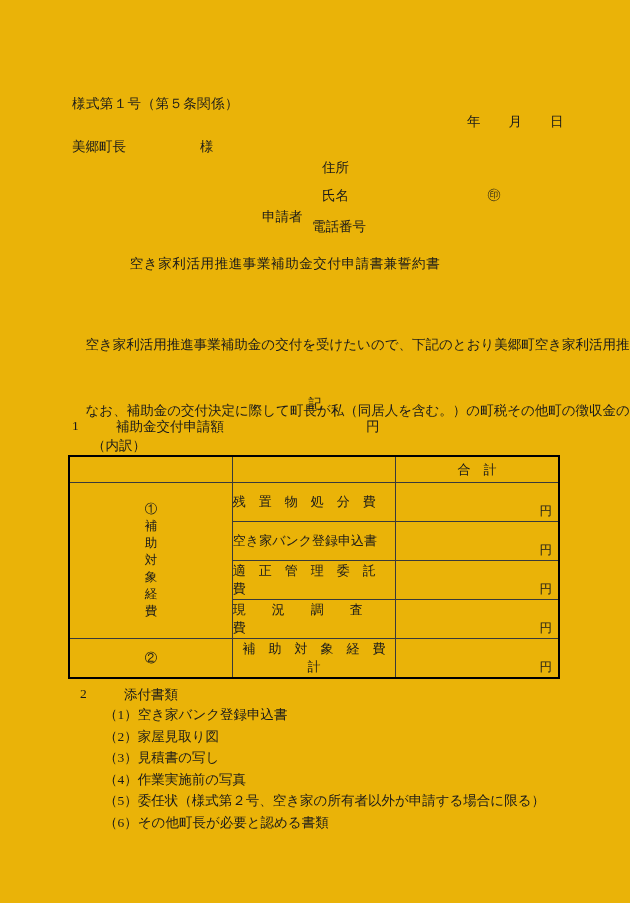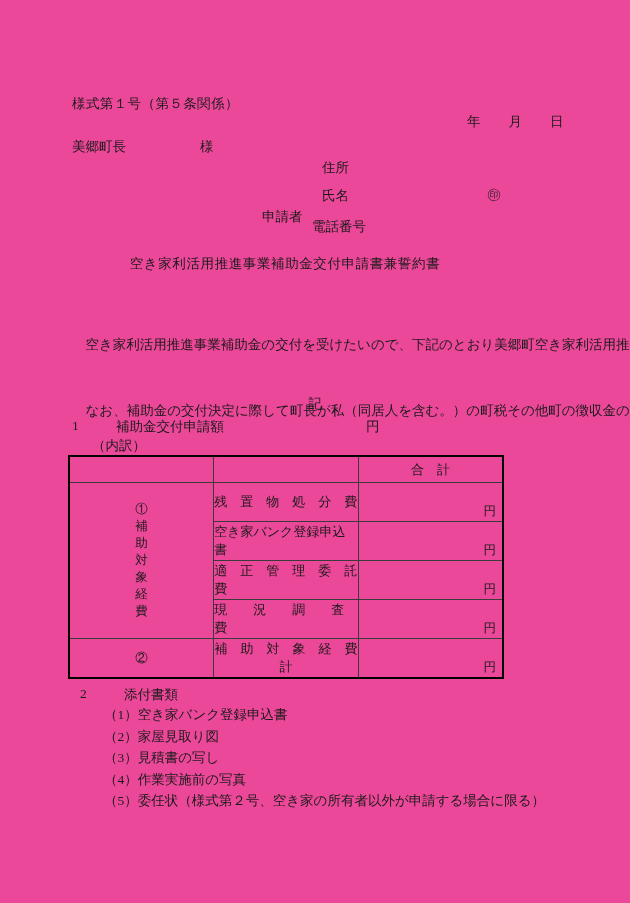--- a/index.html
+++ b/index.html
@@ -8,21 +8,21 @@
     background: #ffffff;
   }
   body {
     font-family: "Liberation Serif", "DejaVu Serif", serif;
     color: #1a1a1a;
   }
   #page {
     position: relative;
     width: 630px;
     height: 903px;
-    background: #ec4899;
+    background: #eab308;
     overflow: hidden;
   }
   .abs { position: absolute; white-space: pre; }
 
   .form-no   { left: 72px;  top: 95px;  font-size: 13.5px; letter-spacing: .4px; }
   .date-line { left: 467px; top: 113px; font-size: 13.5px; }
   .date-line .sp { display: inline-block; width: 28px; }
 
   .addressee      { left: 72px;  top: 138px; font-size: 13.5px; }
   .addressee-hon  { left: 200px; top: 138px; font-size: 13.5px; }
@@ -45,21 +45,21 @@
 
   .amount-no    { left: 72px;  top: 418px; font-size: 13.5px; }
   .amount-label { left: 116px; top: 418px; font-size: 13.5px; }
   .amount-unit  { left: 366px; top: 418px; font-size: 13.5px; }
   .breakdown    { left: 80px;  top: 437px; font-size: 13.5px; margin-left: 12px; }
 
   
   table.cost {
     position: absolute;
     left: 68px; top: 455px;
-    width: 436px;
+    width: 492px;
     border-collapse: collapse;
     table-layout: fixed;
     font-size: 13px;
   }
   table.cost, table.cost td { border: 1px solid #3a3a3a; }
   table.cost { border: 2px solid #000; }
   table.cost td { padding: 0; vertical-align: middle; }
 
   td.vlabel {
     width: 26px;
@@ -185,15 +185,16 @@
 
   <div class="abs attach-no">2</div>
   <div class="abs attach-label">添付書類</div>
 
   <ol class="attach-list">
     <li>（1）空き家バンク登録申込書</li>
     <li>（2）家屋見取り図</li>
     <li>（3）見積書の写し</li>
     <li>（4）作業実施前の写真</li>
     <li>（5）委任状（様式第２号、空き家の所有者以外が申請する場合に限る）</li>
+    <li>（6）その他町長が必要と認める書類</li>
   </ol>
 
 </div>
 
 </body></html>

